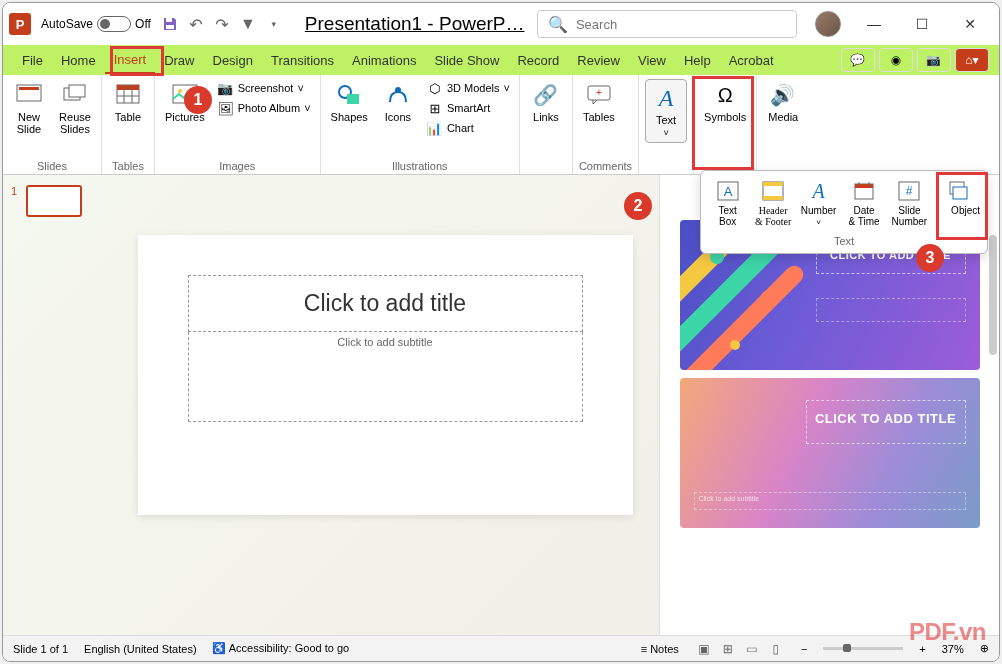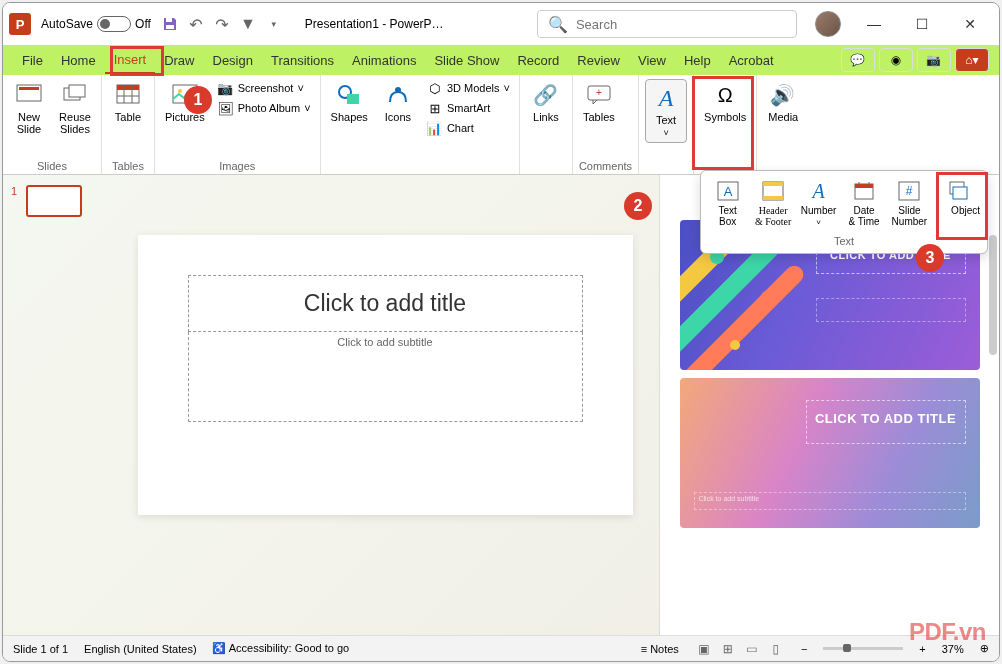--- a/index.html
+++ b/index.html
@@ -7,21 +7,21 @@
 .window { width: 998px; height: 660px; margin: 2px; border: 1px solid #999; border-radius: 8px; background: #fff; position: relative; overflow: hidden; }
 
 
 .titlebar { height: 42px; display: flex; align-items: center; padding: 0 6px; background: #fff; }
 .app-icon { width: 22px; height: 22px; background: #c43e1c; border-radius: 3px; color: #fff; font-size: 13px; font-weight: bold; display: flex; align-items: center; justify-content: center; margin-right: 10px; }
 .autosave { display: flex; align-items: center; font-size: 12px; gap: 4px; margin-right: 10px; }
 .toggle { width: 34px; height: 16px; border: 1px solid #666; border-radius: 8px; position: relative; display: inline-block; }
 .toggle::after { content: ''; position: absolute; width: 10px; height: 10px; background: #666; border-radius: 50%; top: 2px; left: 2px; }
 .qat { display: flex; gap: 8px; align-items: center; margin-right: 12px; }
 .qat-btn { width: 18px; height: 18px; display: flex; align-items: center; justify-content: center; color: #666; }
-.doc-title { font-size: 12px; margin-left: 10px; }
+.doc-title { font-size: 19px; margin-left: 10px; text-decoration: underline; }
 .search-box { margin-left: auto; display: flex; align-items: center; border: 1px solid #ccc; border-radius: 4px; padding: 4px 10px; width: 260px; height: 28px; gap: 8px; }
 .search-box input { border: none; outline: none; font-size: 13px; flex: 1; }
 .titlebar-right { display: flex; align-items: center; gap: 18px; margin-left: 18px; margin-right: 8px; }
 .avatar { width: 26px; height: 26px; border-radius: 50%; background: linear-gradient(135deg,#9a7b6b,#6a5545); border:1px solid #888; }
 .win-btn { width: 30px; height: 30px; display: flex; align-items: center; justify-content: center; color: #333; font-size: 14px; }
 
 
 .tabs { height: 30px; display: flex; align-items: center; padding: 0 10px; gap: 0; background: #bef264; }
 .tab { padding: 5px 9px; font-size: 13px; color: #333; cursor: pointer; }
 .tab.active { color: #c43e1c; border-bottom: 2px solid #c43e1c; }
@@ -251,20 +251,21 @@
           <div class="ribbon-small">
               <span class="sicon">⊞</span>
               <span>SmartArt</span>
             </div>
           <div class="ribbon-small">
               <span class="sicon">📊</span>
               <span>Chart</span>
             </div>
         </div>
       </div>
+      <div class="ribbon-group-label">Illustrations</div>
     </div>
 
     <div class="ribbon-group" style="border-right:1px solid #e0e0e0;">
       <div class="ribbon-group-inner">
         <div class="ribbon-btn">
           <span class="icon">🔗</span>
           <span class="lbl">Links</span>
         </div>
       </div>
       <div class="ribbon-group-label">&nbsp;</div>

